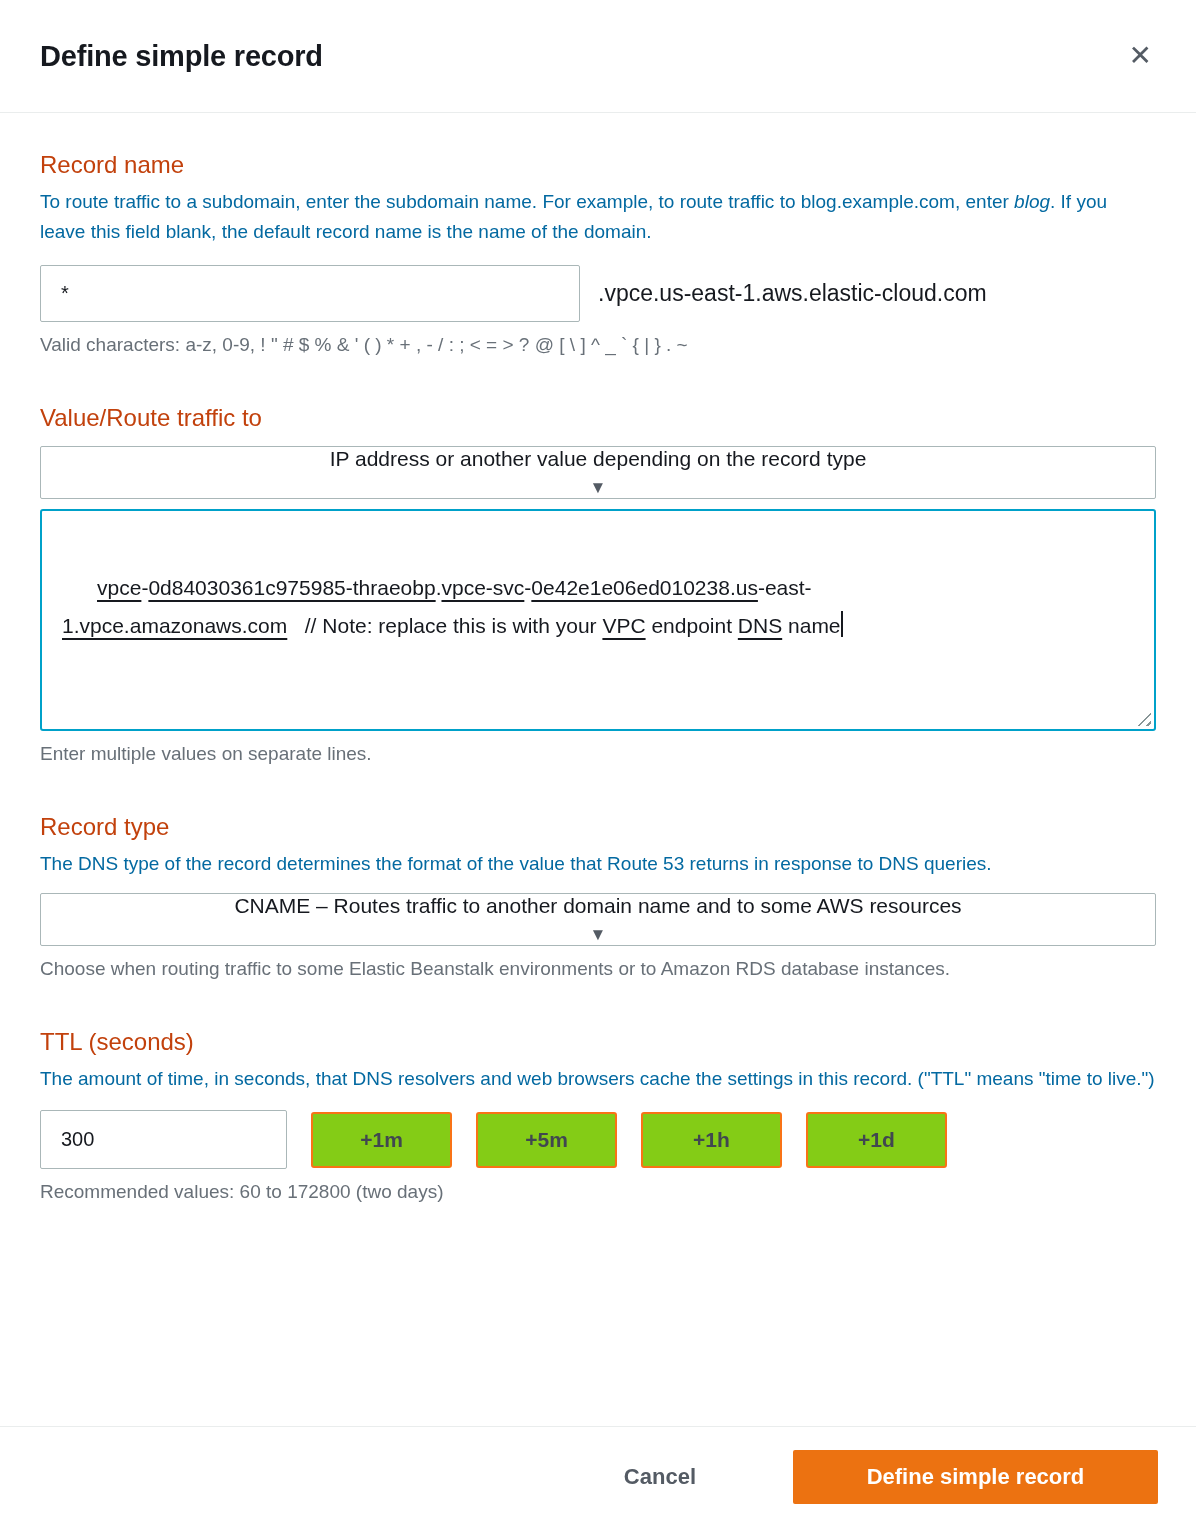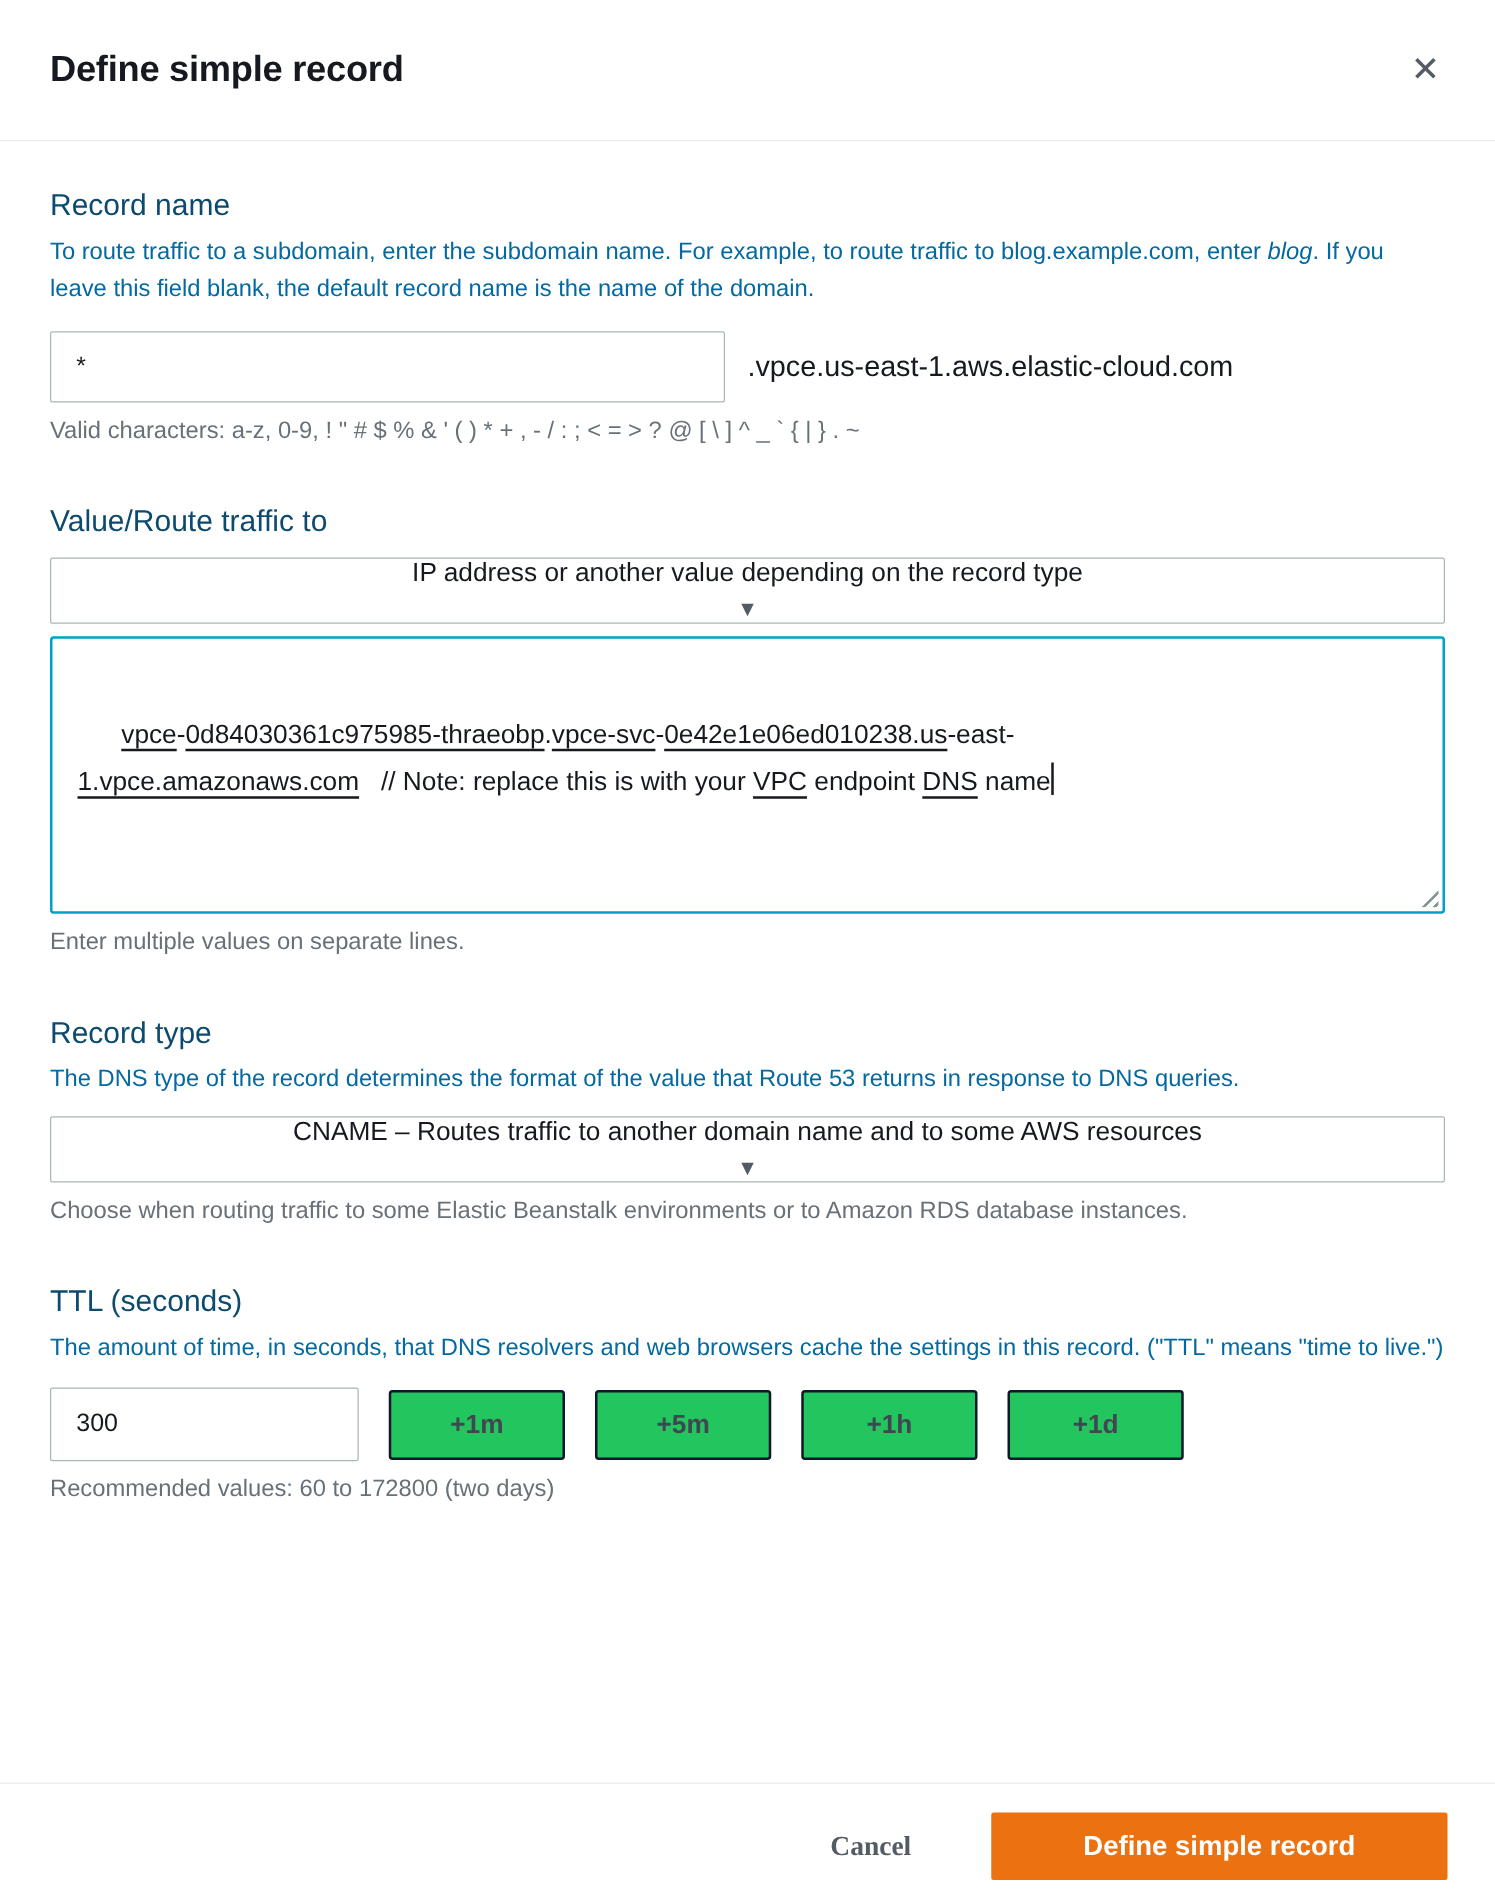--- a/index.html
+++ b/index.html
@@ -38,21 +38,21 @@
     padding: 4px;
   }
 
   
   .dialog-body { padding: 38px 40px 0 40px; }
 
   .section { margin-bottom: 48px; }
   .section-label {
     font-size: 24px;
     font-weight: 500;
-    color: #0c4a6e;
+    color: #c2410c;
     margin-bottom: 8px;
   }
   .desc {
     font-size: 19px;
     line-height: 30px;
     color: #0369a1;
     max-width: 1122px;
   }
   .desc .it { font-style: italic; }
   .hint {
@@ -146,22 +146,22 @@
   .ttl-row {
     margin-top: 16px;
     display: flex;
     align-items: center;
     gap: 24px;
   }
   .ttl-input { width: 247px; height: 59px; }
   .ttl-btn {
     width: 141px;
     height: 56px;
-    background: #22c55e;
-    border: 2px solid #0f172a;
+    background: #84cc16;
+    border: 2px solid #f97316;
     border-radius: 3px;
     font-family: "Liberation Sans", sans-serif;
     font-size: 21px;
     font-weight: 700;
     color: #414750;
     cursor: pointer;
   }
 
   
   .dialog-footer {
@@ -172,26 +172,26 @@
     border-top: 1px solid #eaeded;
     background: #fff;
     padding: 23px 38px 0 38px;
     display: flex;
     justify-content: flex-end;
     align-items: center;
   }
   .cancel-btn {
     background: none;
     border: none;
-    font-family: Liberation Serif, serif;
+    font-family: Liberation Sans, sans-serif;
     font-size: 22px;
     font-weight: 700;
     color: #545b64;
     cursor: pointer;
-    margin-right: 64px;
+    margin-right: 97px;
   }
   .submit-btn {
     background: #ec7211;
     border: none;
     border-radius: 2px;
     width: 365px;
     height: 54px;
     font-family: "Liberation Sans", sans-serif;
     font-size: 22px;
     font-weight: 700;

